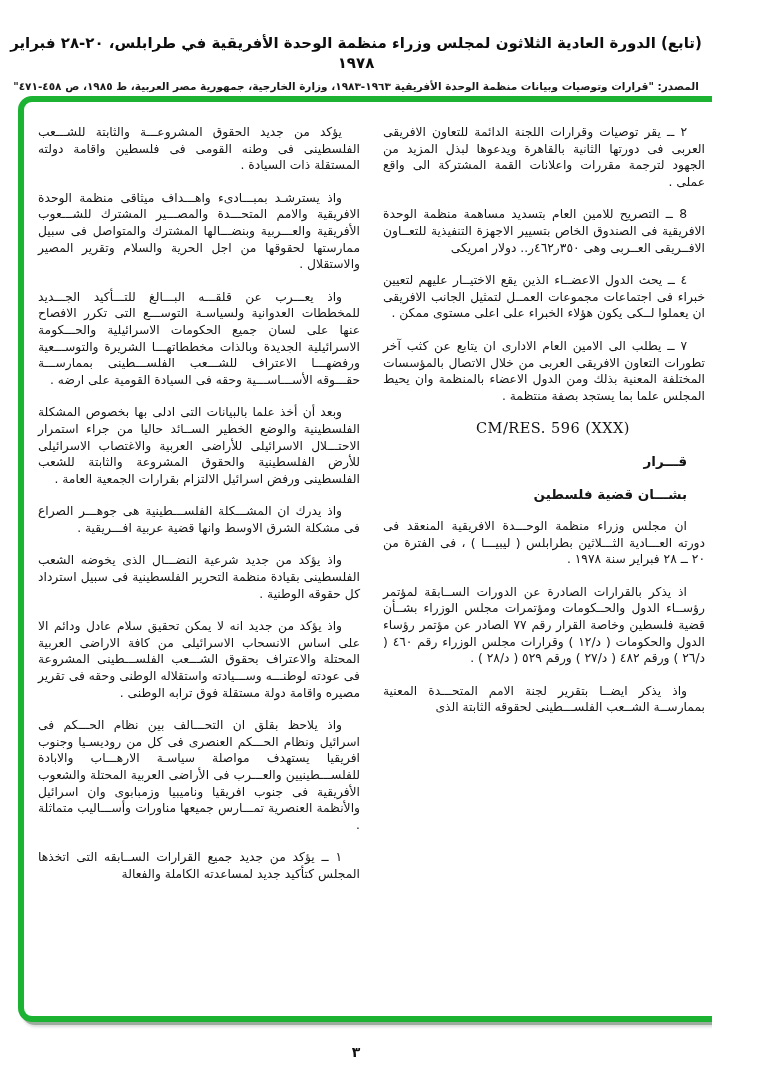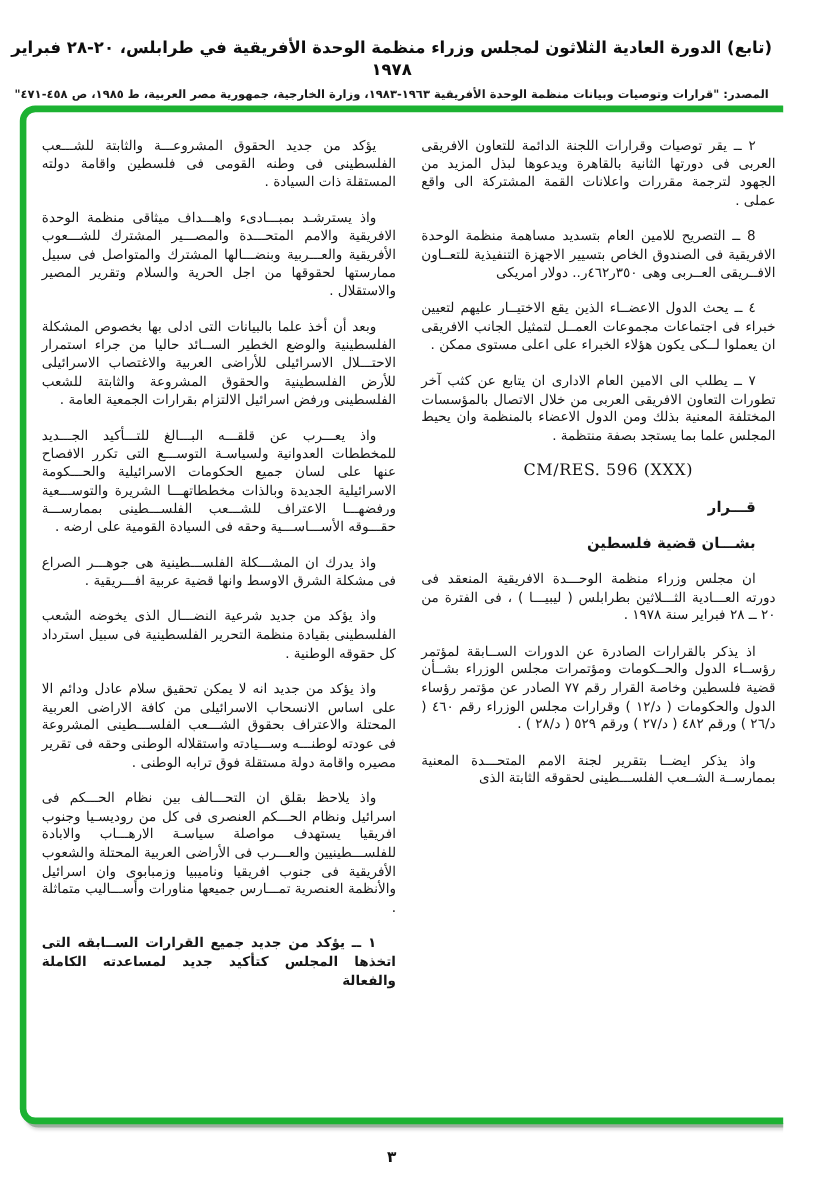--- a/index.html
+++ b/index.html
@@ -62,21 +62,21 @@
     color: #161616;
   }
   .col p {
     margin: 0 0 16px 0;
     text-indent: 18px;
   }
   .col p.last {
     margin-bottom: 0;
   }
   .bold-par {
-    font-weight: bold;
+    font-weight: normal;
   }
   .cmres {
     direction: ltr;
     text-align: center;
     font-family: "DejaVu Serif", serif;
     font-size: 14.5px;
     letter-spacing: 0.5px;
     margin: 30px 0 22px 0;
     text-indent: 0;
     color: #111111;
@@ -121,22 +121,22 @@
         <p class="res-heading">قـــرار</p>
         <p class="res-subheading">بشـــان قضية فلسطين</p>
         <p>ان مجلس وزراء منظمة الوحـــدة الافريقية المنعقد فى دورته العـــادية الثـــلاثين بطرابلس ( ليبيـــا ) ، فى الفترة من ٢٠ ــ ٢٨ فبراير سنة ١٩٧٨ .</p>
         <p>اذ يذكر بالقرارات الصادرة عن الدورات الســابقة لمؤتمر رؤســاء الدول والحــكومات ومؤتمرات مجلس الوزراء بشــأن قضية فلسطين وخاصة القرار رقم ٧٧ الصادر عن مؤتمر رؤساء الدول والحكومات ( د/١٢ ) وقرارات مجلس الوزراء رقم ٤٦٠ ( د/٢٦ ) ورقم ٤٨٢ ( د/٢٧ ) ورقم ٥٢٩ ( د/٢٨ ) .</p>
         <p class="last">واذ يذكر ايضــا بتقرير لجنة الامم المتحـــدة المعنية بممارســة الشــعب الفلســـطينى لحقوقه الثابتة الذى</p>
       </div>
 
       <div class="col">
         <p>يؤكد من جديد الحقوق المشروعـــة والثابتة للشـــعب الفلسطينى فى وطنه القومى فى فلسطين واقامة دولته المستقلة ذات السيادة .</p>
         <p>واذ يسترشـد بمبـــادىء واهـــداف ميثاقى منظمة الوحدة الافريقية والامم المتحـــدة والمصـــير المشترك للشـــعوب الأفريقية والعـــربية وبنضـــالها المشترك والمتواصل فى سبيل ممارستها لحقوقها من اجل الحرية والسلام وتقرير المصير والاستقلال .</p>
+        <p>واذ يعـــرب عن قلقـــه البـــالغ للتـــأكيد الجـــديد للمخططات العدوانية ولسياسـة التوســـع التى تكرر الافصاح عنها على لسان جميع الحكومات الاسرائيلية والحـــكومة الاسرائيلية الجديدة وبالذات مخططاتهـــا الشريرة والتوســـعية ورفضهـــا الاعتراف للشـــعب الفلســـطينى بممارســـة حقـــوقه الأســـاســـية وحقه فى السيادة القومية على ارضه .</p>
         <p>وبعد أن أخذ علما بالبيانات التى ادلى بها بخصوص المشكلة الفلسطينية والوضع الخطير الســائد حاليا من جراء استمرار الاحتـــلال الاسرائيلى للأراضى العربية والاغتصاب الاسرائيلى للأرض الفلسطينية والحقوق المشروعة والثابتة للشعب الفلسطينى ورفض اسرائيل الالتزام بقرارات الجمعية العامة .</p>
-        <p>واذ يعـــرب عن قلقـــه البـــالغ للتـــأكيد الجـــديد للمخططات العدوانية ولسياسـة التوســـع التى تكرر الافصاح عنها على لسان جميع الحكومات الاسرائيلية والحـــكومة الاسرائيلية الجديدة وبالذات مخططاتهـــا الشريرة والتوســـعية ورفضهـــا الاعتراف للشـــعب الفلســـطينى بممارســـة حقـــوقه الأســـاســـية وحقه فى السيادة القومية على ارضه .</p>
         <p>واذ يدرك ان المشـــكلة الفلســـطينية هى جوهـــر الصراع فى مشكلة الشرق الاوسط وانها قضية عربية افـــريقية .</p>
         <p>واذ يؤكد من جديد شرعية النضـــال الذى يخوضه الشعب الفلسطينى بقيادة منظمة التحرير الفلسطينية فى سبيل استرداد كل حقوقه الوطنية .</p>
         <p>واذ يؤكد من جديد انه لا يمكن تحقيق سلام عادل ودائم الا على اساس الانسحاب الاسرائيلى من كافة الاراضى العربية المحتلة والاعتراف بحقوق الشـــعب الفلســـطينى المشروعة فى عودته لوطنـــه وســـيادته واستقلاله الوطنى وحقه فى تقرير مصيره واقامة دولة مستقلة فوق ترابه الوطنى .</p>
         <p>واذ يلاحظ بقلق ان التحـــالف بين نظام الحـــكم فى اسرائيل ونظام الحـــكم العنصرى فى كل من روديسـيا وجنوب افريقيا يستهدف مواصلة سياسـة الارهـــاب والابادة للفلســـطينيين والعـــرب فى الأراضى العربية المحتلة والشعوب الأفريقية فى جنوب افريقيا وناميبيا وزمبابوى وان اسرائيل والأنظمة العنصرية تمـــارس جميعها مناورات وأســـاليب متماثلة .</p>
         <p class="bold-par last">١ ــ يؤكد من جديد جميع القرارات الســابقه التى اتخذها المجلس كتأكيد جديد لمساعدته الكاملة والفعالة</p>
       </div>
 
     </div>
   </div>
 

